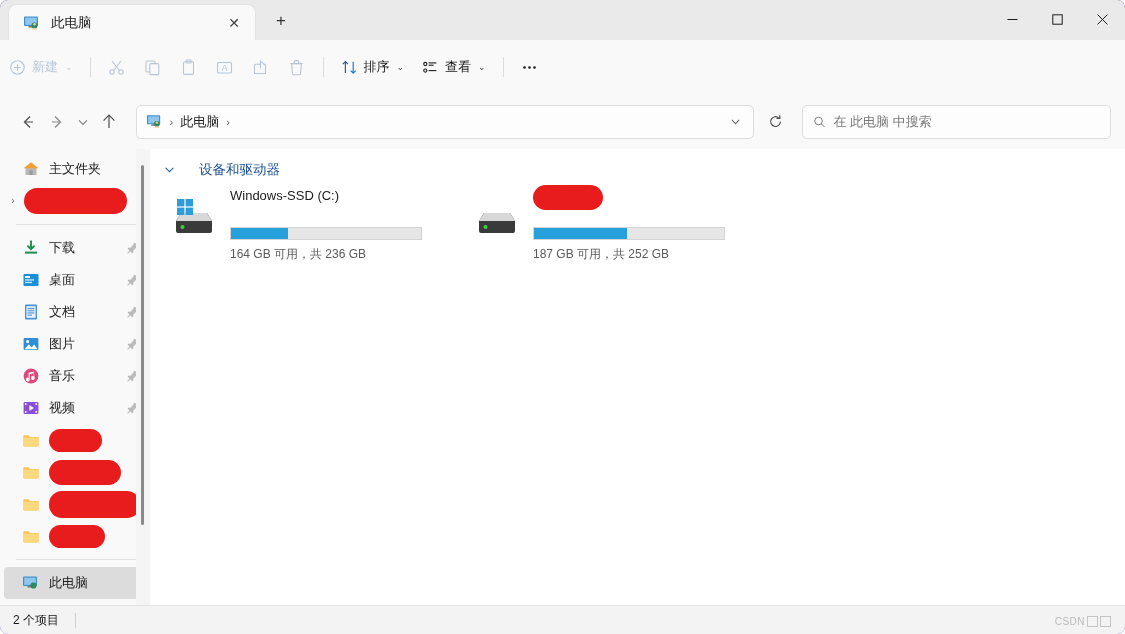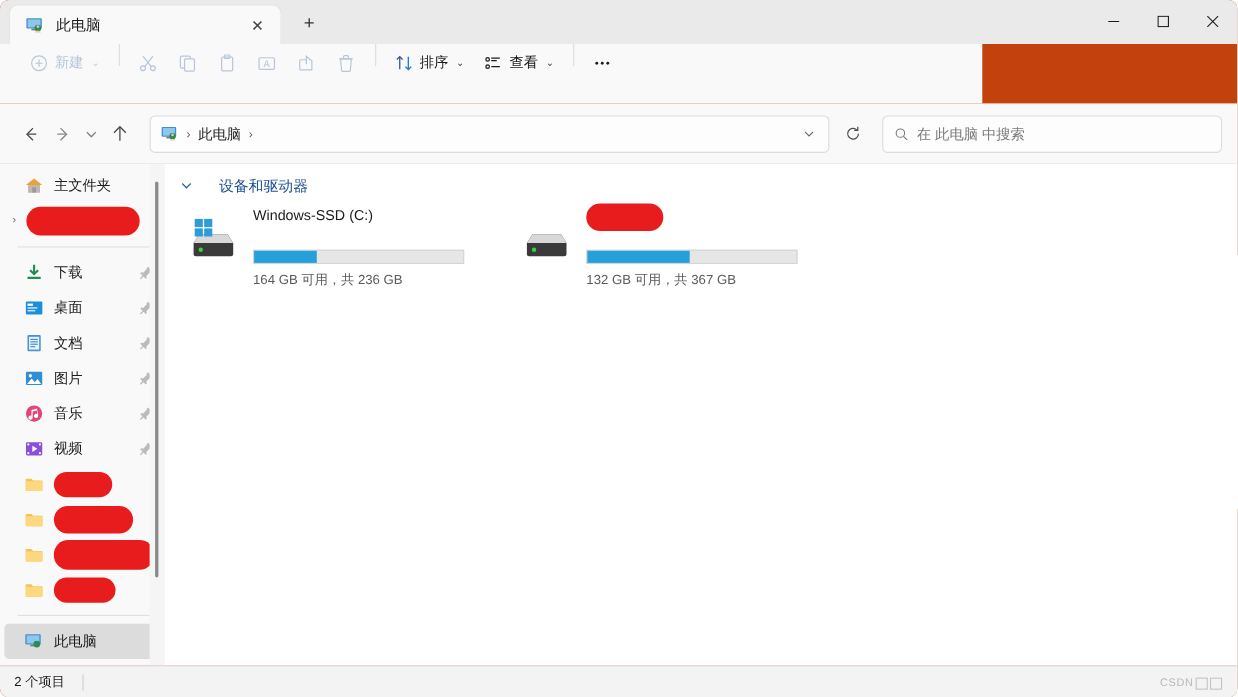--- a/index.html
+++ b/index.html
@@ -5,21 +5,21 @@
   * { box-sizing: border-box; margin: 0; padding: 0; }
   html, body {
     width: 1125px; height: 634px;
     font-family: "Liberation Sans", "DejaVu Sans", sans-serif;
     background: #ffffff;
     overflow: hidden;
   }
   #window {
     position: relative;
     width: 1125px; height: 634px;
-    background: #c2410c;
+    background: #4c1d95;
     border-radius: 8px;
     overflow: hidden;
   }
 
   
   #titlebar {
     position: absolute; top: 0; left: 0;
     width: 1125px; height: 40px;
     background: #eaeaea;
     display: flex; align-items: flex-end;
@@ -55,24 +55,23 @@
   #wincontrols { position: absolute; right: 0; top: 0; display: flex; height: 38px; }
   .wc {
     width: 45px; height: 38px;
     display: flex; align-items: center; justify-content: center;
     color: #1b1b1b; font-size: 12px;
   }
 
   
   #commandbar {
     position: absolute; top: 40px; left: 0;
-    width: 893px; height: 54px;
+    width: 1125px; height: 54px;
     background: #f9f9f9;
-    display: flex; align-items: flex-start;
-    padding-left: 18px;
+    display: flex; align-items: center;
   }
   .cmd {
     height: 34px; border-radius: 5px;
     display: flex; align-items: center; gap: 6px;
     padding: 0 9px; font-size: 13px; color: #1b1b1b;
     white-space: nowrap;
   }
   .cmd.disabled { color: #b6c6d8; }
   .cmd-ico { width: 17px; height: 17px; display: block; }
   .chev { font-size: 9px; color: inherit; opacity: .85; margin-left: 1px; }
@@ -635,21 +634,21 @@
             <circle cx="12.5" cy="32" r="2" fill="#3ad23a"></circle>
           </svg>
         </span>
         <div class="drive-meta">
           <div class="drive-name">
             <span class="redact" style="display:inline-block;width:70px;height:25px;"></span>
           </div>
           <div class="bar">
             <div class="bar-fill" style="width:49%"></div>
           </div>
-          <div class="drive-sub">132 GB 可用，共 367 GB</div>
+          <div class="drive-sub">187 GB 可用，共 252 GB</div>
         </div>
       </div>
 
     </div>
   </div>
 
   <div id="statusbar">
     <span class="status-txt">2 个项目</span>
     <span class="status-sep"></span>
     <span id="watermark">

